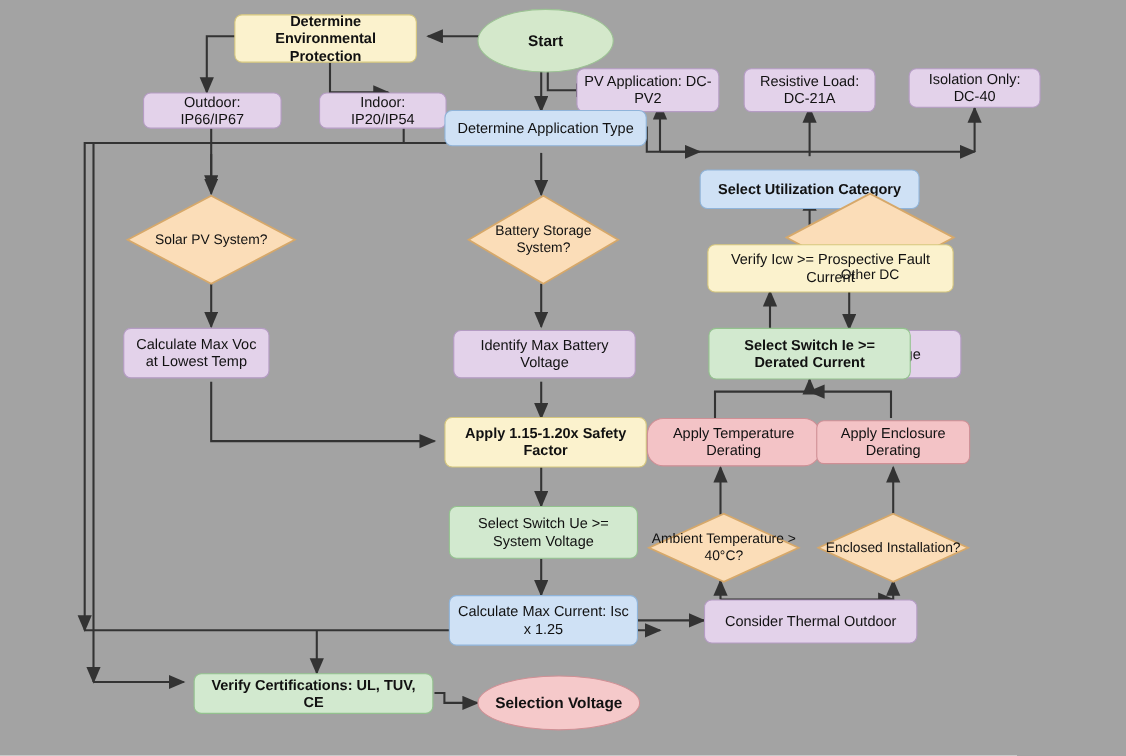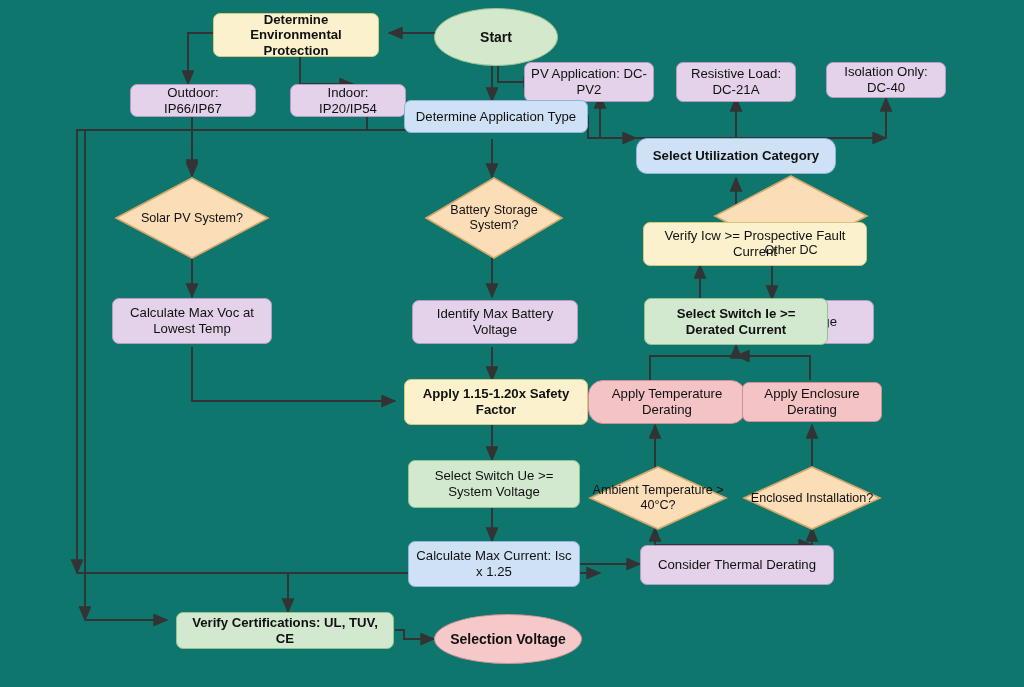--- a/index.html
+++ b/index.html
@@ -1,17 +1,17 @@
 <!DOCTYPE html>
 <html><head>
 <meta charset="utf-8">
 <style>
   html,body{margin:0;padding:0;background:#ffffff;}
   body{font-family:"Liberation Sans",sans-serif;}
-  #canvas{position:relative;width:1024px;height:687px;background:#0f766e;overflow:hidden;}
+  #canvas{position:relative;width:1024px;height:687px;background:#a3a3a3;overflow:hidden;}
   #edges{position:absolute;left:0;top:0;width:1024px;height:687px;}
   .node{position:absolute;box-sizing:border-box;display:flex;align-items:center;justify-content:center;
         text-align:center;border-radius:7px;border:1.3px solid #555;line-height:1.18;padding:2px 6px;
         font-size:13.2px;color:#111;}
   .node.bold{font-weight:bold;}
   .diamond{position:absolute;box-sizing:border-box;display:flex;align-items:center;justify-content:center;
         text-align:center;font-size:12.6px;color:#111;}
   .diamond .dshape{position:absolute;left:0;top:0;width:100%;height:100%;}
   .diamond .dlabel{position:relative;z-index:2;line-height:1.16;padding:0 4px;}
   .ellipse{position:absolute;box-sizing:border-box;display:flex;align-items:center;justify-content:center;
@@ -121,21 +121,21 @@
   <div class="node purple" style="left:676px;top:62px;width:120px;height:40px;">Resistive Load: DC-21A</div>
 
   <div class="node purple" style="left:826px;top:62px;width:120px;height:36px;">Isolation Only: DC-40</div>
 
   <div class="node purple" style="left:130px;top:84px;width:126px;height:33px;">Outdoor: IP66/IP67</div>
 
   <div class="node purple" style="left:290px;top:84px;width:116px;height:33px;">Indoor: IP20/IP54</div>
 
   <div class="node blue" style="left:404px;top:100px;width:184px;height:33px;">Determine Application Type</div>
 
-  <div class="node blue bold" style="left:636px;top:138px;width:200px;height:36px;border-radius:11px;">Select Utilization Category</div>
+  <div class="node blue bold" style="left:636px;top:154px;width:200px;height:36px;">Select Utilization Category</div>
 
   <div class="diamond" style="left:713px;top:174px;width:156px;height:84px;align-items:flex-end;">
     <svg class="dshape" viewBox="0 0 156 84" preserveAspectRatio="none">
       <polygon points="78,2 154,42 78,82 2,42" fill="#fbddb8" stroke="#d6a86a" stroke-width="1.6"></polygon>
     </svg>
     <span class="dlabel">Other DC</span>
   </div>
 
   <div class="diamond" style="left:114px;top:176px;width:156px;height:84px;">
     <svg class="dshape" viewBox="0 0 156 84" preserveAspectRatio="none">
@@ -146,21 +146,21 @@
 
   <div class="diamond" style="left:424px;top:176px;width:140px;height:84px;">
     <svg class="dshape" viewBox="0 0 140 84" preserveAspectRatio="none">
       <polygon points="70,2 138,42 70,82 2,42" fill="#fbddb8" stroke="#d6a86a" stroke-width="1.6"></polygon>
     </svg>
     <span class="dlabel">Battery Storage System?</span>
   </div>
 
   <div class="node yellow" style="left:643px;top:222px;width:224px;height:44px;">Verify Icw &gt;= Prospective Fault Current</div>
 
-  <div class="node purple" style="left:112px;top:298px;width:160px;height:46px;">Calculate Max Voc at Lowest Temp</div>
+  <div class="node purple" style="left:112px;top:298px;width:133px;height:46px;">Calculate Max Voc at Lowest Temp</div>
 
   <div class="node purple" style="left:412px;top:300px;width:166px;height:44px;">Identify Max Battery Voltage</div>
 
   <div class="node purple" style="left:756px;top:300px;width:118px;height:44px;">Voltage</div>
 
   <div class="node green bold" style="left:644px;top:298px;width:184px;height:47px;">Select Switch Ie &gt;= Derated Current</div>
 
   <div class="node yellow bold" style="left:404px;top:379px;width:184px;height:46px;">Apply 1.15-1.20x Safety Factor</div>
 
   <div class="node red" style="left:588px;top:380px;width:158px;height:44px;border-radius:15px;">Apply Temperature Derating</div>
@@ -178,19 +178,19 @@
 
   <div class="diamond" style="left:742px;top:465px;width:140px;height:66px;">
     <svg class="dshape" viewBox="0 0 140 66" preserveAspectRatio="none">
       <polygon points="70,2 138,33 70,64 2,33" fill="#fbddb8" stroke="#d6a86a" stroke-width="1.6"></polygon>
     </svg>
     <span class="dlabel">Enclosed Installation?</span>
   </div>
 
   <div class="node blue" style="left:408px;top:541px;width:172px;height:46px;">Calculate Max Current: Isc x 1.25</div>
 
-  <div class="node purple" style="left:640px;top:545px;width:194px;height:40px;">Consider Thermal Derating</div>
+  <div class="node purple" style="left:640px;top:545px;width:194px;height:40px;">Consider Thermal Outdoor</div>
 
   <div class="node green bold" style="left:176px;top:612px;width:218px;height:37px;">Verify Certifications: UL, TUV, CE</div>
 
   <div class="ellipse pinkell" style="left:434px;top:614px;width:148px;height:50px;">Selection Voltage</div>
 
 </div>
 
 </body></html>

